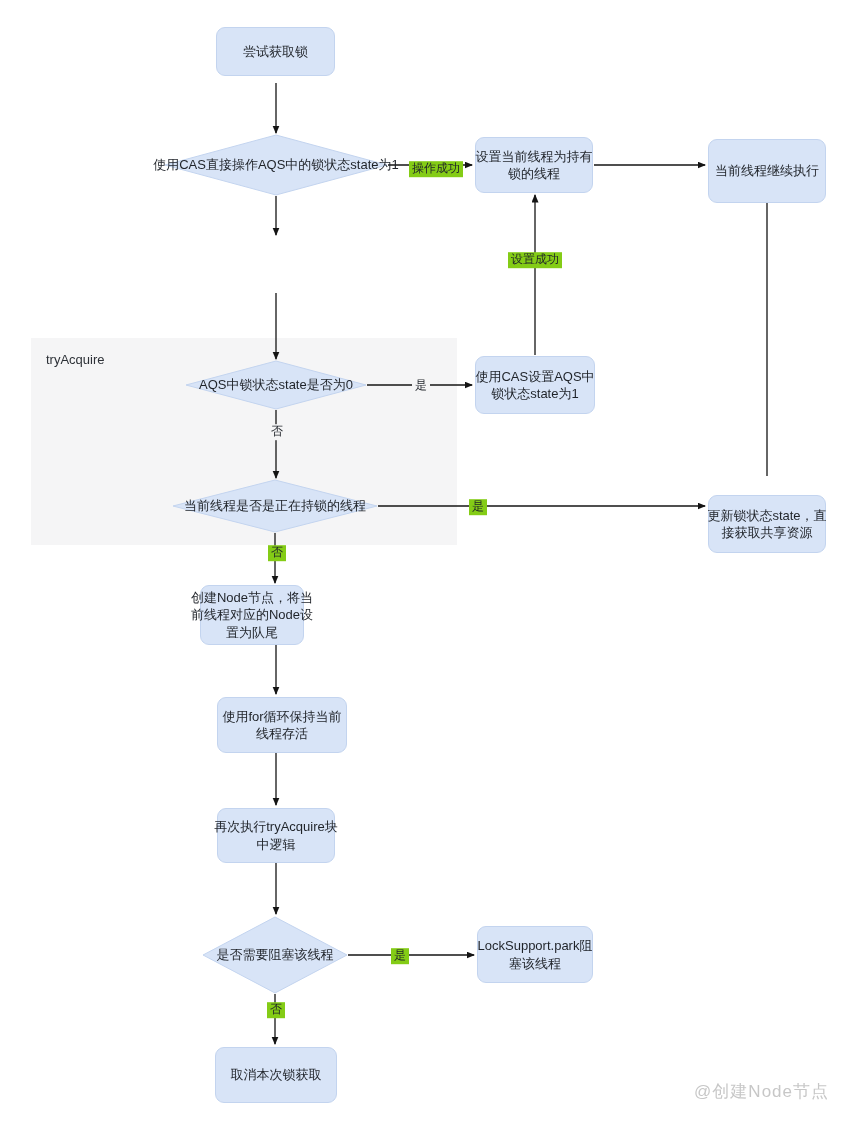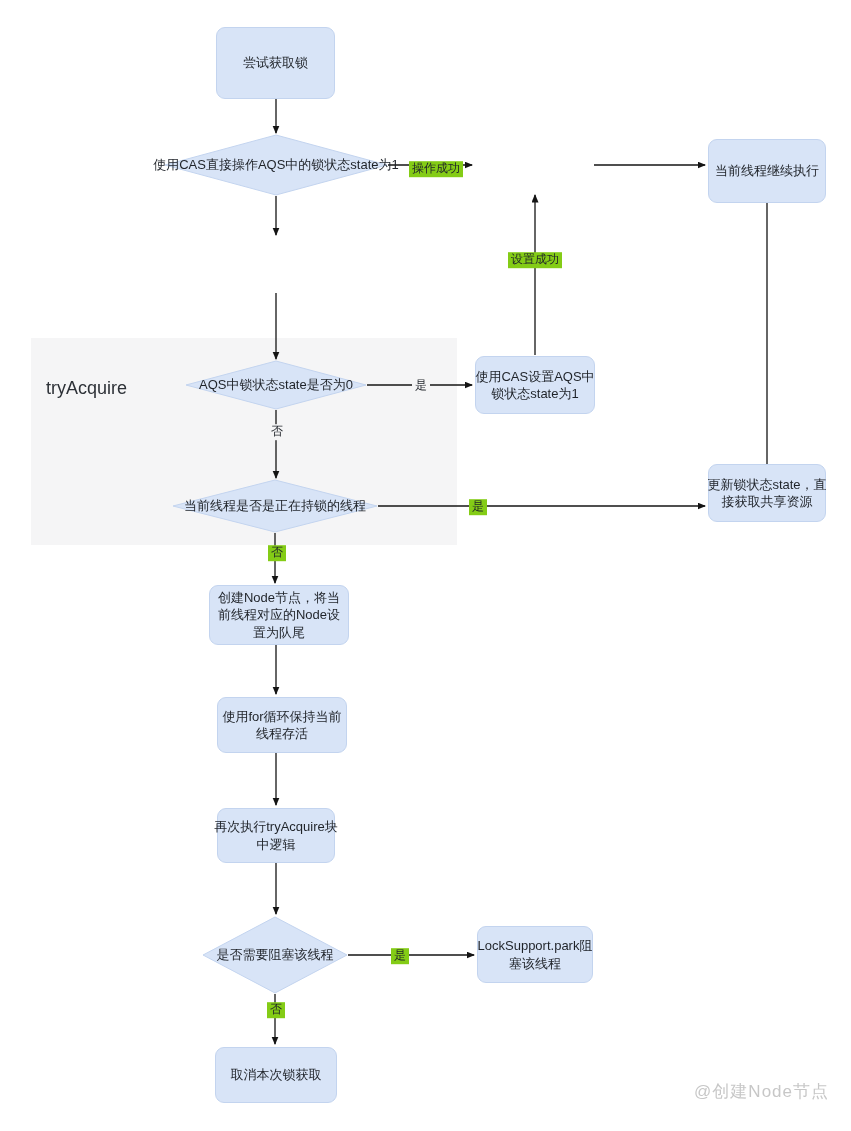--- a/index.html
+++ b/index.html
@@ -10,21 +10,21 @@
     font-family:"Liberation Sans","DejaVu Sans",sans-serif;
     overflow:hidden;
   }
   #group-region{
     position:absolute;left:31px;top:338px;width:426px;height:207px;
     background:var(--region_fill,#f5f5f6);
     z-index:0;
   }
   #group-region .region-label{
     position:absolute;left:15px;top:14px;
-    font-size:18px;color:#2d3137;margin-top:26px;
+    font-size:13px;color:#2d3137;
   }
   svg.wires{position:absolute;left:0;top:0;z-index:1;}
   .node{
     position:absolute;z-index:2;
     background:var(--node_fill,#d8e4f7);
     border:1px solid var(--node_border,#c3d4ef);
     border-radius:9px;
     display:flex;align-items:center;justify-content:center;
     box-sizing:border-box;
   }
@@ -82,35 +82,39 @@
       <line x1="767" y1="476" x2="767" y2="194" marker-end="url(#arr)"></line>
       <line x1="275" y1="533" x2="275" y2="583" marker-end="url(#arr)"></line>
       <line x1="276" y1="645" x2="276" y2="694" marker-end="url(#arr)"></line>
       <line x1="276" y1="753" x2="276" y2="805" marker-end="url(#arr)"></line>
       <line x1="276" y1="863" x2="276" y2="914" marker-end="url(#arr)"></line>
       <line x1="348" y1="955" x2="474" y2="955" marker-end="url(#arr)"></line>
       <line x1="275" y1="994" x2="275" y2="1044" marker-end="url(#arr)"></line>
     </g>
   </svg>
 
-  <div class="node" style="left:216px;top:27px;width:119px;height:72px">
+  <div class="node" style="left:216px;top:27px;width:119px;height:49px">
     <span class="txt">尝试获取锁</span>
+  </div>
+  <div class="node" style="left:475px;top:137px;width:118px;height:56px">
+    <span class="txt">设置当前线程为持有
+锁的线程</span>
   </div>
   <div class="node" style="left:708px;top:139px;width:118px;height:64px">
     <span class="txt">当前线程继续执行</span>
   </div>
   <div class="node" style="left:475px;top:356px;width:120px;height:58px">
     <span class="txt">使用CAS设置AQS中
 锁状态state为1</span>
   </div>
-  <div class="node" style="left:708px;top:464px;width:118px;height:58px">
+  <div class="node" style="left:708px;top:495px;width:118px;height:58px">
     <span class="txt">更新锁状态state，直
 接获取共享资源</span>
   </div>
-  <div class="node" style="left:209px;top:585px;width:140px;height:60px">
+  <div class="node" style="left:200px;top:585px;width:104px;height:60px">
     <span class="txt">创建Node节点，将当
 前线程对应的Node设
 置为队尾</span>
   </div>
   <div class="node" style="left:217px;top:697px;width:130px;height:56px">
     <span class="txt">使用for循环保持当前
 线程存活</span>
   </div>
   <div class="node" style="left:217px;top:808px;width:118px;height:55px">
     <span class="txt">再次执行tryAcquire块

